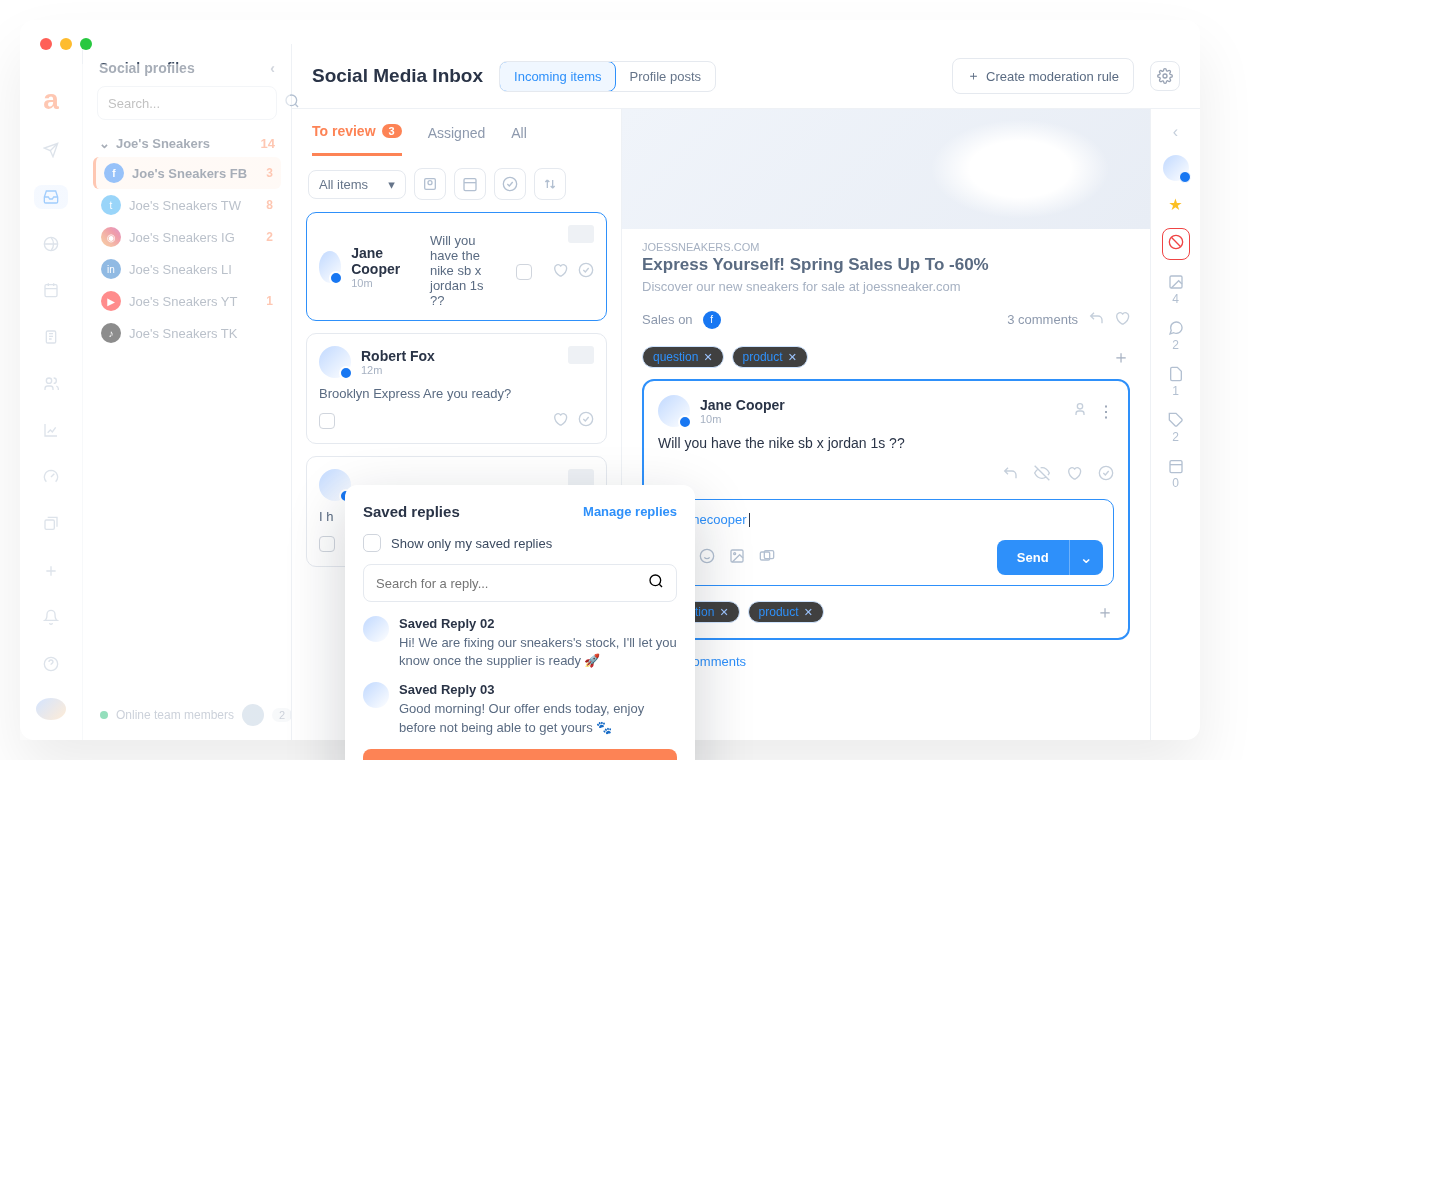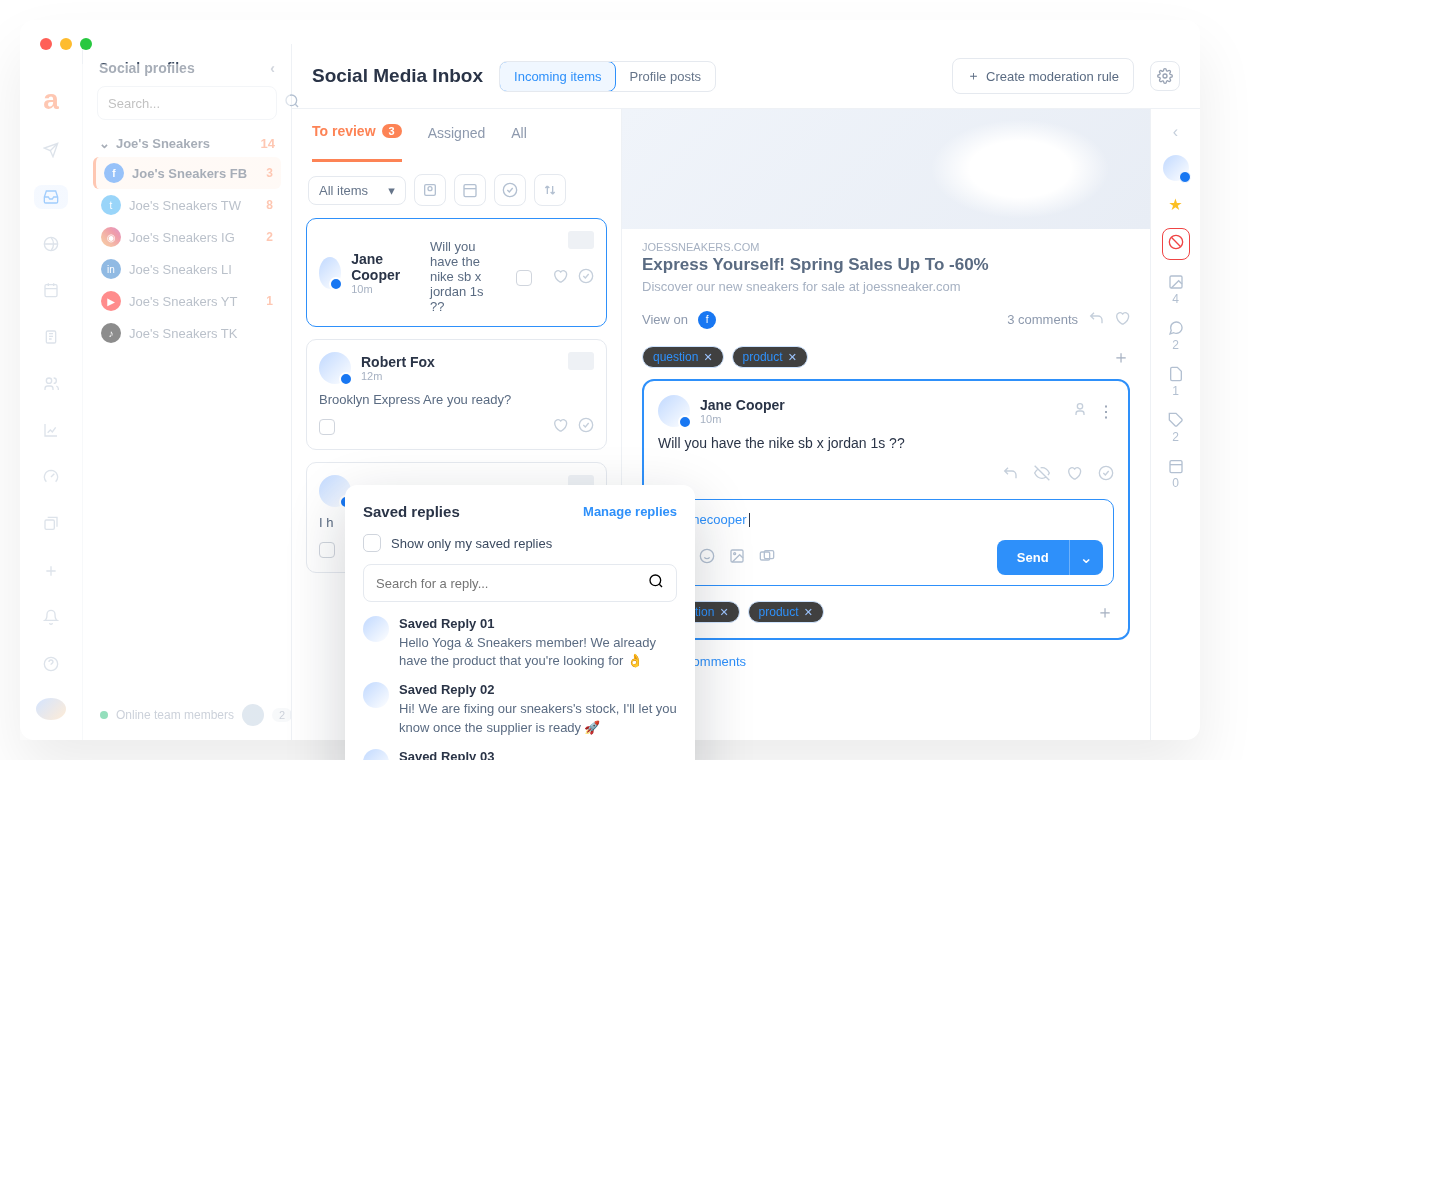--- a/index.html
+++ b/index.html
@@ -40,21 +40,21 @@
   .seg{display:flex;border:1px solid #e5e9ef;border-radius:8px;overflow:hidden;}
   .seg div{padding:7px 14px;font-size:13px;color:#66758a;cursor:pointer;}
   .seg .on{color:#2e90fa;border:1px solid #2e90fa;border-radius:8px;margin:-1px;background:#f0f7ff;}
   .spacer{flex:1;}
   .btn-outline{display:flex;align-items:center;gap:6px;border:1px solid #e5e9ef;border-radius:8px;padding:8px 14px;font-size:13px;color:#5a6b82;cursor:pointer;}
   .gear{width:30px;height:30px;border:1px solid #e5e9ef;border-radius:8px;display:flex;align-items:center;justify-content:center;color:#98a2b3;cursor:pointer;}
   .content{display:flex;flex:1;min-height:0;}
   
   .listcol{width:330px;border-right:1px solid #eef1f5;display:flex;flex-direction:column;}
   .tabs{display:flex;gap:26px;padding:14px 20px 0;}
-  .tab{font-size:14px;color:#8d99ad;cursor:pointer;padding-bottom:20px;display:flex;align-items:center;gap:6px;}
+  .tab{font-size:14px;color:#8d99ad;cursor:pointer;padding-bottom:14px;display:flex;align-items:center;gap:6px;}
   .tab.active{color:#fd8355;border-bottom:3px solid #fd8355;font-weight:600;}
   .pill{background:#fd8355;color:#fff;border-radius:10px;padding:1px 7px;font-size:11px;}
   .filters{display:flex;gap:8px;padding:12px 16px;align-items:center;}
   .sel{border:1px solid #e5e9ef;border-radius:8px;padding:6px 10px;font-size:13px;color:#66758a;display:flex;gap:20px;cursor:pointer;}
   .ib{width:32px;height:32px;border:1px solid #e5e9ef;border-radius:8px;display:flex;align-items:center;justify-content:center;color:#b3c0d1;cursor:pointer;}
   .cards{padding:0 14px;display:flex;flex-direction:column;gap:12px;}
   .card{border:1px solid #e5e9ef;border-radius:10px;padding:12px;cursor:pointer;position:relative;}
   .card.sel{border-color:#2e90fa;}
   .ch{display:flex;gap:10px;align-items:center;}
   .av{width:32px;height:32px;border-radius:50%;background:linear-gradient(135deg,#c1d9ff,#fff);position:relative;}
@@ -392,21 +392,21 @@
               </div>
             </div>
         </div>
 
         <div class="detail">
           <div class="hero"></div>
           <div class="link">JOESSNEAKERS.COM</div>
           <div class="ht">Express Yourself! Spring Sales Up To -60%</div>
           <div class="hd">Discover our new sneakers for sale at joessneaker.com</div>
           <div class="row">
-            <span>View on</span>
+            <span>Sales on</span>
             <span class="fbdot">f</span>
             <span class="sp"></span>
             <span>3 comments</span>
             <span class="ico"><svg viewBox="0 0 24 24" fill="none" stroke="currentColor" stroke-width="2">
                   <path d="M9 14l-5-5 5-5M4 9h11a6 6 0 016 6v5"></path>
                 </svg></span>
             <span class="ico"><svg viewBox="0 0 24 24" fill="none" stroke="currentColor" stroke-width="2">
                   <path d="M12 21s-8-5-8-12a5 5 0 019-3 5 5 0 019 3c0 7-8 12-8 12z"></path>
                 </svg></span>
           </div>
@@ -560,27 +560,20 @@
       <input placeholder="Search for a reply..." style="">
       <span><svg viewBox="0 0 24 24" fill="none" stroke="currentColor" stroke-width="2">
             <circle cx="11" cy="11" r="8"></circle>
             <path d="M21 21l-4-4"></path>
           </svg></span>
     </div>
     <div id="replies">
         <div class="reply">
           <div class="a"></div>
   <div>
-            <div class="name">Saved Reply 01</div>
-  <div class="body">Hello Yoga &amp; Sneakers member! We already have the product that you're looking for 👌</div>
-          </div>
-        </div>
-        <div class="reply">
-          <div class="a"></div>
-  <div>
             <div class="name">Saved Reply 02</div>
   <div class="body">Hi! We are fixing our sneakers's stock, I'll let you know once the supplier is ready 🚀</div>
           </div>
         </div>
         <div class="reply">
           <div class="a"></div>
   <div>
             <div class="name">Saved Reply 03</div>
   <div class="body">Good morning! Our offer ends today, enjoy before not being able to get yours 🐾</div>
           </div>

